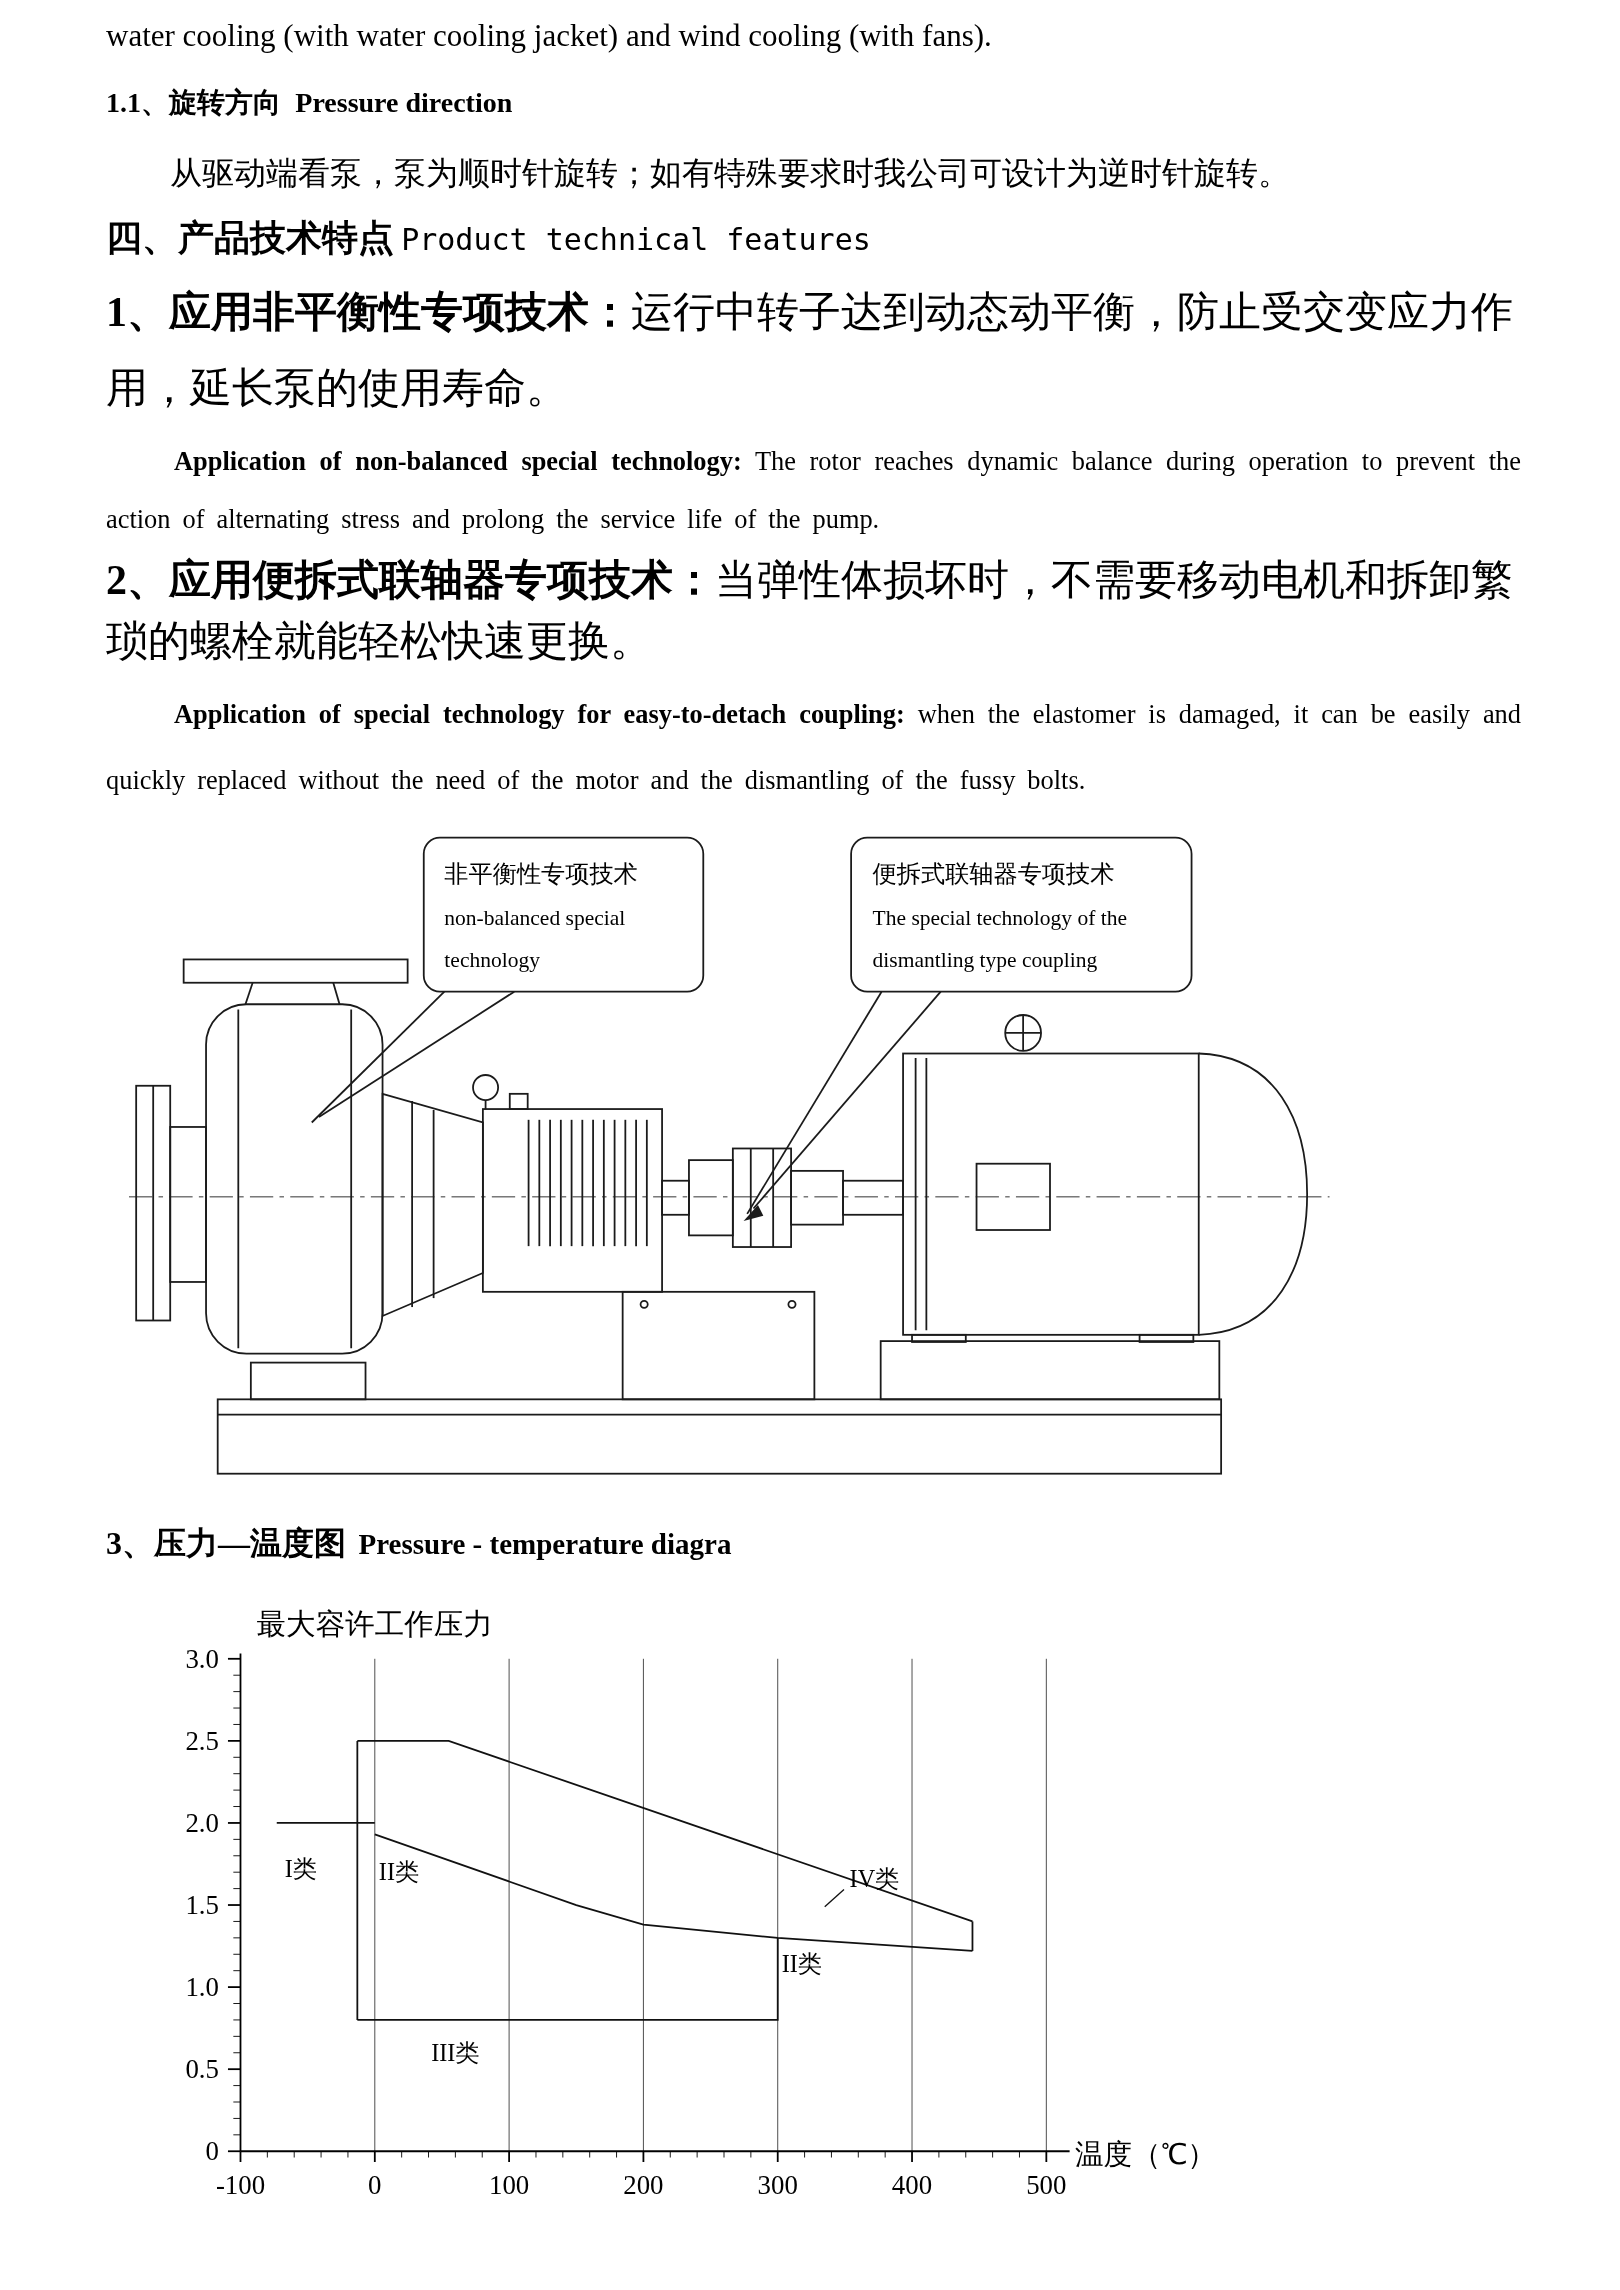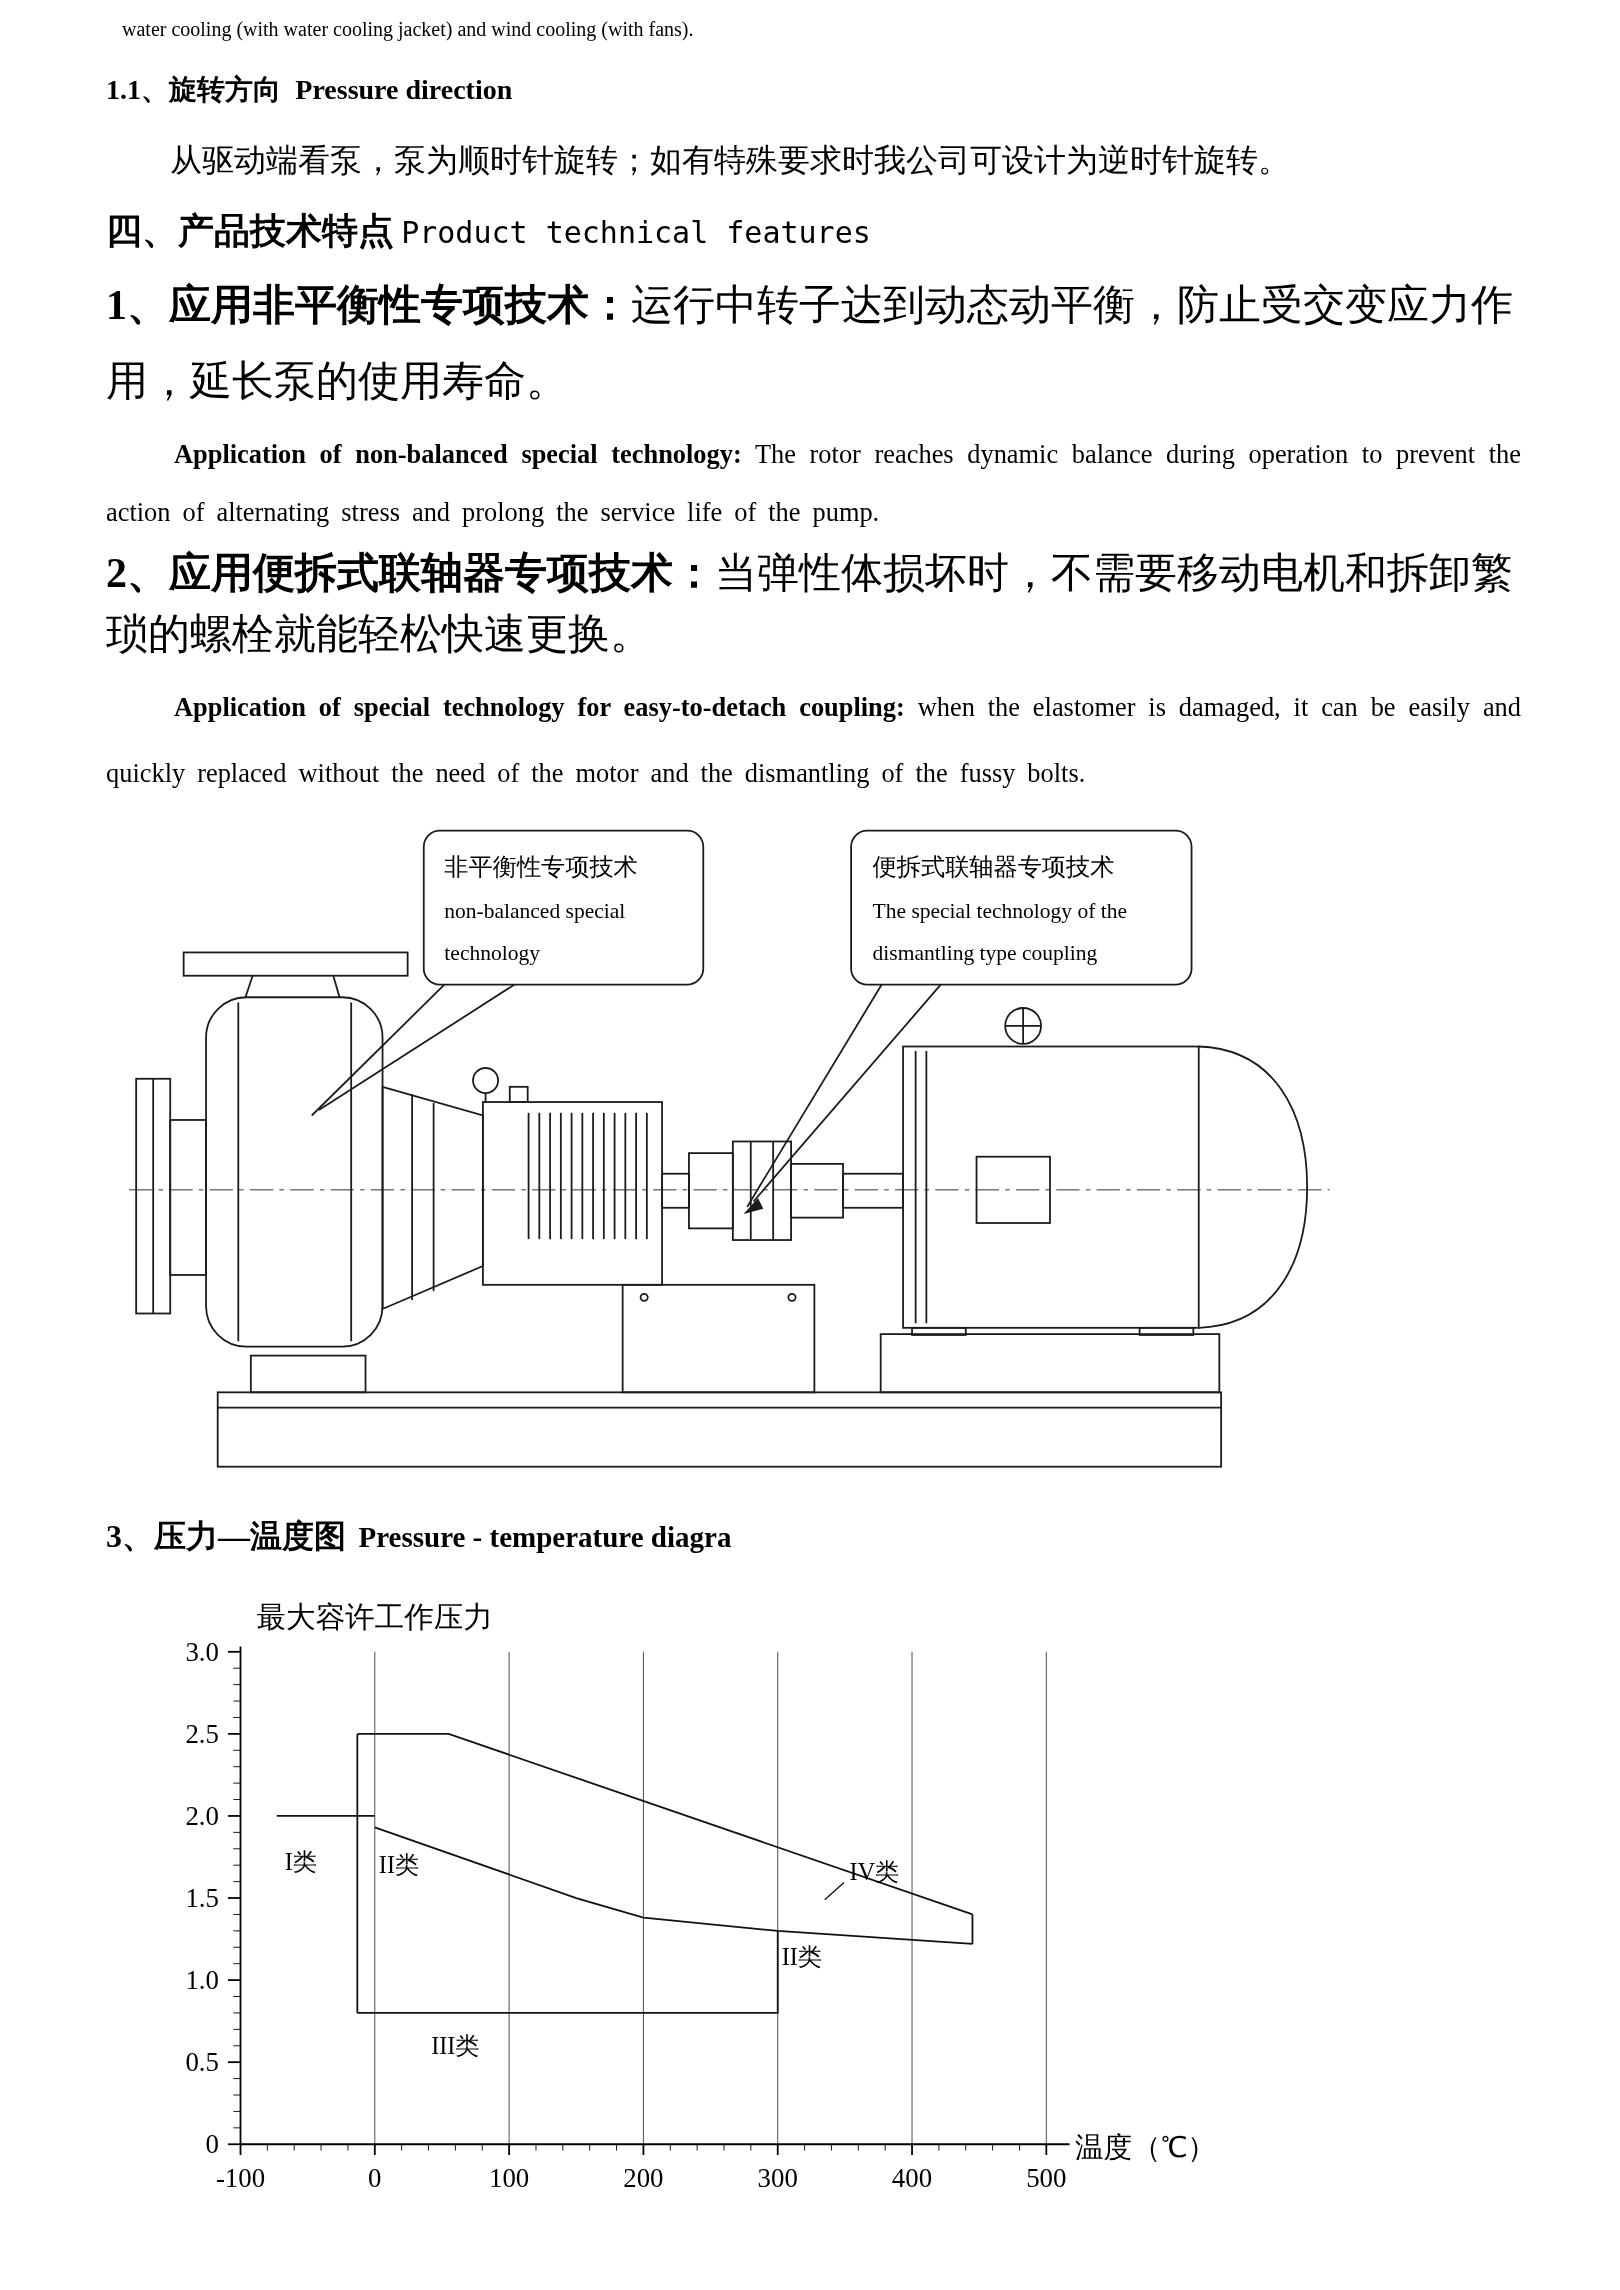--- a/index.html
+++ b/index.html
@@ -3,27 +3,27 @@
 <meta charset="utf-8">
 <style>
   html,body{margin:0;padding:0;}
   body{
     width:1620px;height:2291px;overflow:hidden;box-sizing:border-box;
     background:#ffffff;color:#000;
     padding:18px 99px 0 106px;
     font-family:"Liberation Serif", serif;
   }
   p,h1,h2,h3{margin:0;}
-  .line-top{font-size:20px;margin-left:16px;}
+  .line-top{font-size:31px;}
   .h27{font-size:28px;font-weight:bold;margin-top:30px;}
   .h27 .en{margin-left:14.3px;}
   .p-zh27{font-size:32px;text-indent:64px;margin-top:30px;}
   .en-para{font-size:26.4px;word-spacing:5.4px;text-align:justify;text-indent:68px;}
   .p-en27{margin-top:7.2px;line-height:1.72;}
-  .h4{margin-top:24px;}
+  .h4{margin-top:18px;}
   .h4 .zh{font-size:36px;font-weight:bold;}
   .h4 .mono{font-family:"DejaVu Sans Mono", monospace;font-size:30px;font-weight:normal;margin-left:7.2px;}
   .item-zh{font-size:42px;}
   .item1-zh{margin-top:10.7px;line-height:1.82;}
   .item1-en{margin-top:5.4px;line-height:2.2;}
   .item2-zh{margin-top:1.8px;line-height:1.45;}
   .item2-en{margin-top:9px;line-height:2.5;}
   .drawing-wrap{margin:12.5px 0 0 23px;}
   .h3{margin-top:16px;}
   .h3 .zh{font-size:32px;font-weight:bold;}

